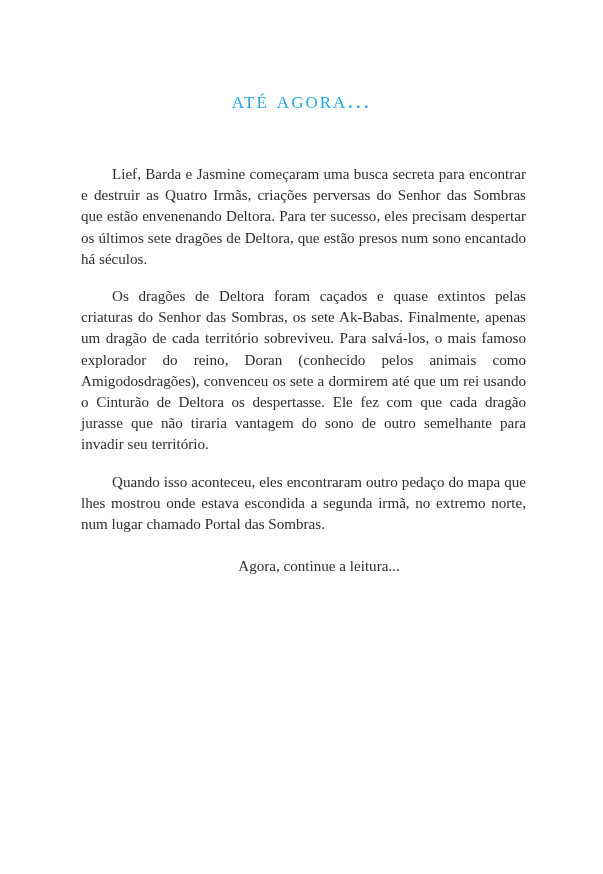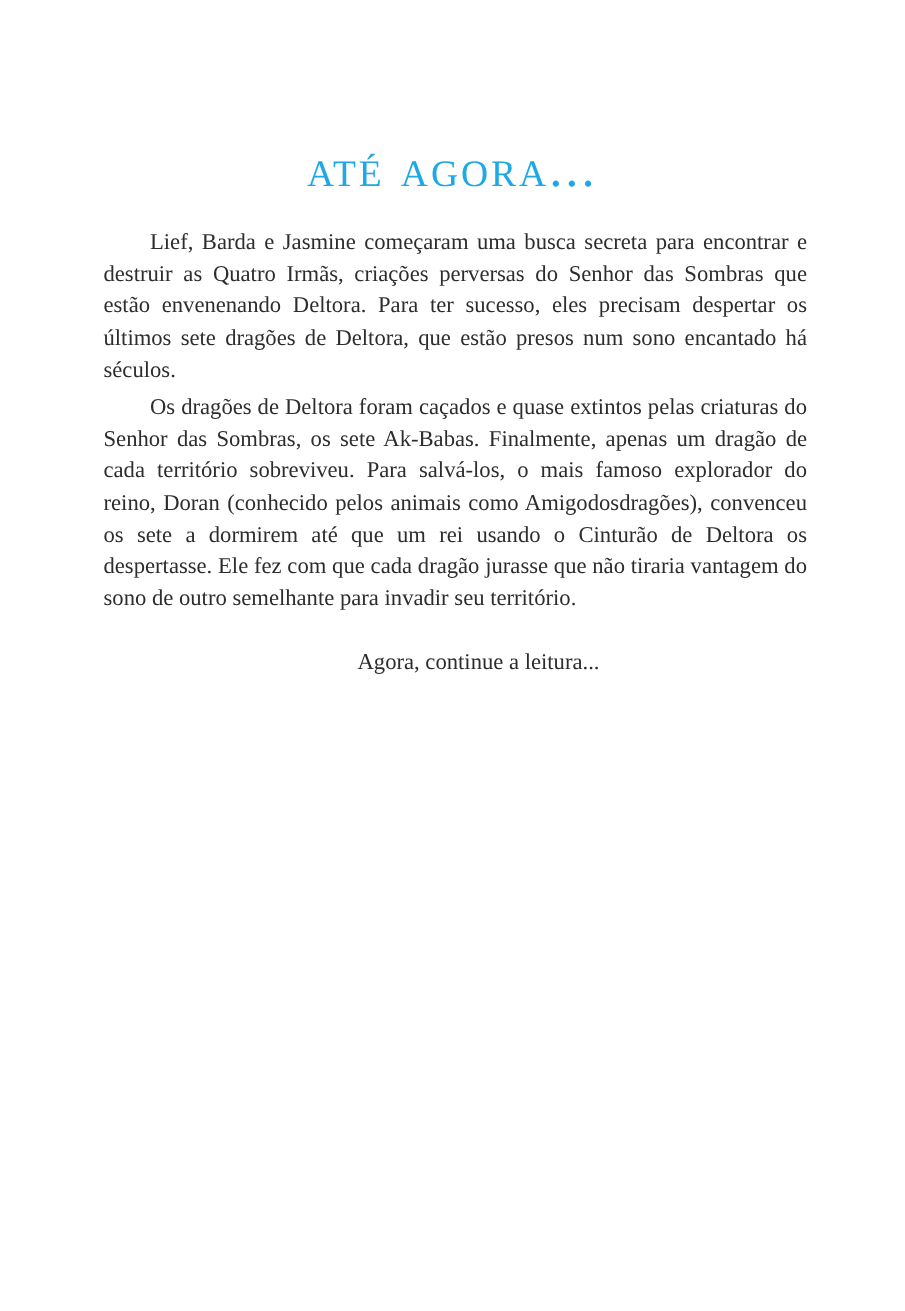--- a/index.html
+++ b/index.html
@@ -24,40 +24,40 @@
 
   
   .chapter-title {
     position: absolute;
     left: 0;
     top: 72px;
     width: 603px;
     text-align: center;
     color: #1fa8e6;
     font-family: "Liberation Serif", "DejaVu Serif", serif;
-    font-size: 35px;
+    font-size: 24px;
     font-weight: 400;
     font-variant: small-caps;
     text-transform: lowercase;
     letter-spacing: 2.0px;
     line-height: 1;
     white-space: nowrap;
     user-select: none;
   }
 
   
   .textblock {
     position: absolute;
     left: 65px;
     top: 148px;
     width: 477px;
   }
 
   .para {
-    margin: 4px;
+    margin: 16px;
     text-align: justify;
     text-justify: inter-word;
     hyphens: manual;
     -webkit-hyphens: manual;
     color: #2d2d2d;
     font-family: "Liberation Serif", "DejaVu Serif", serif;
     font-size: 15.1px;
     line-height: 21.2px;
     text-indent: 31px;
   }
@@ -75,16 +75,17 @@
 </head>
 <body>
 
 <div class="page">
 
   <h1 class="chapter-title">Até agora...</h1>
 
   <div class="textblock">
     <p class="para">Lief, Barda e Jasmine começaram uma busca secreta para encontrar e destruir as Quatro Irmãs, criações perversas do Senhor das Sombras que estão envenenando Deltora. Para ter sucesso, eles precisam despertar os últimos sete dragões de Deltora, que estão presos num sono encantado há séculos.</p>
     <p class="para">Os dragões de Deltora foram caçados e quase extintos pelas criaturas do Senhor das Sombras, os sete Ak-Babas. Finalmente, apenas um dragão de cada território sobreviveu. Para salvá-los, o mais famoso explorador do reino, Doran (conhecido pelos animais como Amigodosdragões), convenceu os sete a dormirem até que um rei usando o Cinturão de Deltora os despertasse. Ele fez com que cada dragão jurasse que não tiraria vantagem do sono de outro semelhante para invadir seu território.</p>
+    <p class="para">Quando isso aconteceu, eles encontraram outro pedaço do mapa que lhes mostrou onde estava escondida a segunda irmã, no extremo norte, num lugar chamado Portal das Sombras.</p>
     <p class="para closing">Agora, continue a leitura...</p>
   </div>
 
 </div>
 
 </body></html>

